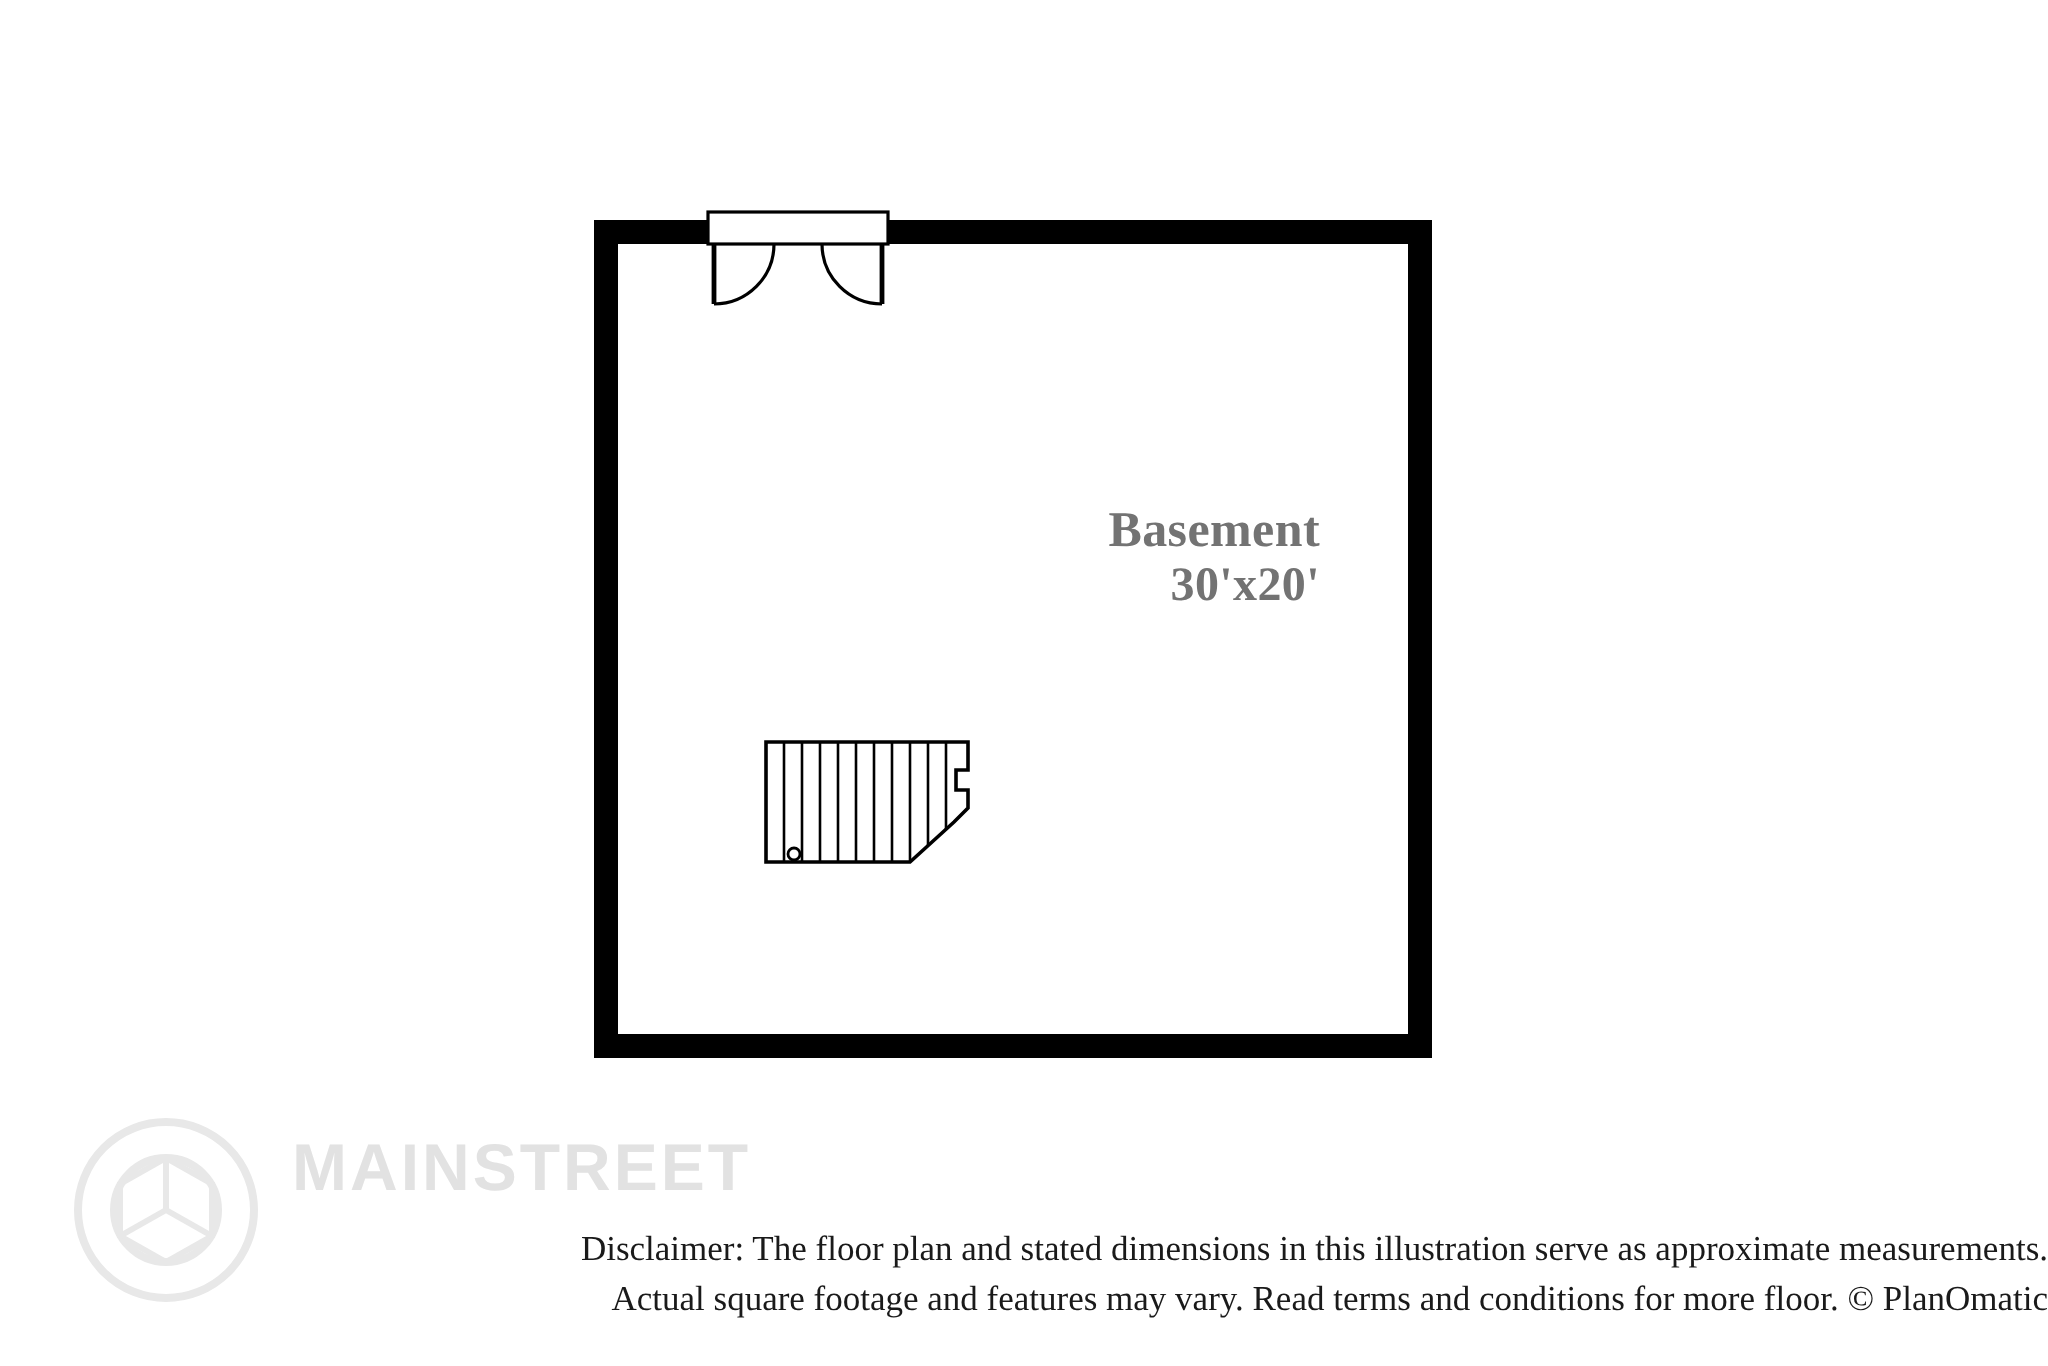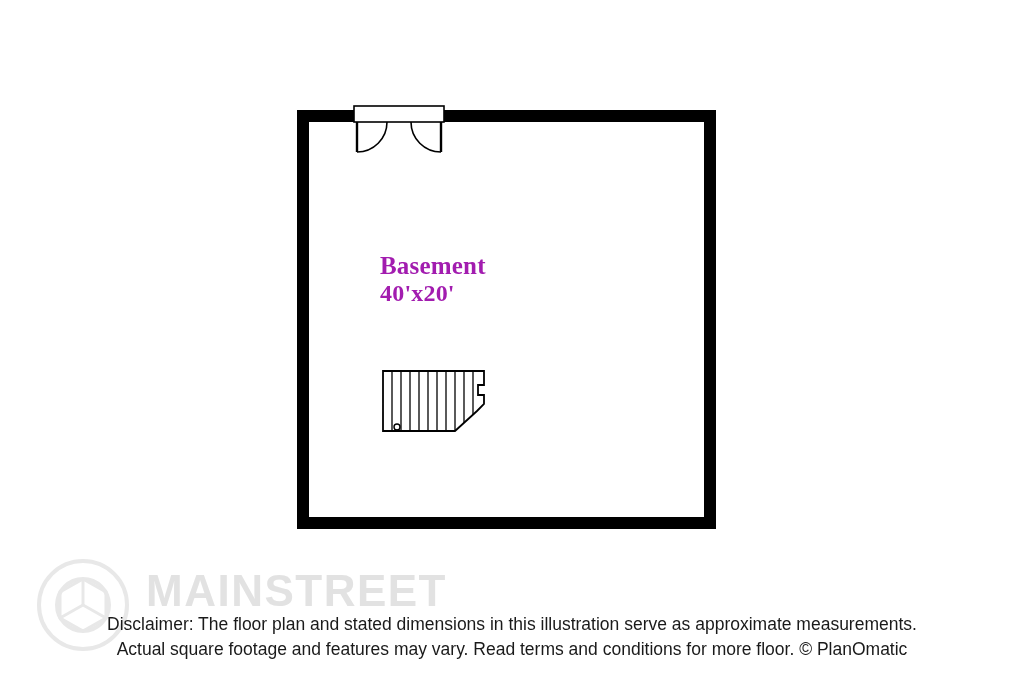--- a/index.html
+++ b/index.html
@@ -21,24 +21,24 @@
     position: absolute;
     left: 0;
     top: 0;
     width: 1024px;
     height: 683px;
   }
 
   
   .room-label {
     position: absolute;
-    text-align: left;
+    text-align: right;
     font-family: "Liberation Serif", serif;
     font-weight: bold;
-    color: #a21caf;
+    color: #737373;
     line-height: 1.12;
     white-space: nowrap;
   }
   #room-label-basement {
     left: 380px;
     top: 252px;
     width: 280px;
   }
   #room-label-basement .room-name {
     font-size: 25px;
@@ -60,39 +60,39 @@
     height: 105px;
     opacity: 1;
     pointer-events: none;
   }
   #watermark .wm-text {
     position: absolute;
     left: 118px;
     top: 10px;
     font-family: "Liberation Sans", sans-serif;
     font-weight: bold;
-    font-size: 44px;
+    font-size: 33px;
     letter-spacing: 1.5px;
     color: #e2e2e2;
     line-height: 1.18;
     white-space: nowrap;
   }
   #watermark .wm-text .wm-line2 {
     display: block;
     letter-spacing: 2.2px;
   }
 
   
   #disclaimer {
     position: absolute;
     left: 0;
     top: 612px;
     width: 1024px;
-    text-align: center;
-    font-family: Liberation Sans, sans-serif;
+    text-align: right;
+    font-family: Liberation Serif, serif;
     font-size: 17.5px;
     color: #1a1a1a;
     line-height: 1.45;
   }
   #disclaimer span { display: block; }
 </style>
 </head>
 <body>
 
 <svg id="floorplan" viewBox="0 0 1024 683" xmlns="http://www.w3.org/2000/svg">
@@ -139,21 +139,21 @@
       <line x1="464" y1="371" x2="464" y2="423"></line>
       <line x1="473" y1="371" x2="473" y2="415"></line>
     </g>
 
     <circle cx="397" cy="427" r="3" fill="#ffffff" stroke="#000000" stroke-width="1.4"></circle>
   </g>
 </svg>
 
 <div class="room-label" id="room-label-basement">
   <span class="room-name">Basement</span>
-  <span class="room-dims">40'x20'</span>
+  <span class="room-dims">30'x20'</span>
 </div>
 
 <div id="watermark">
   <svg width="110" height="105" viewBox="0 0 110 105" xmlns="http://www.w3.org/2000/svg">
     <circle cx="55" cy="50" r="44" fill="none" stroke="#e8e8e8" stroke-width="4"></circle>
     <circle cx="55" cy="50" r="26" fill="none" stroke="#e8e8e8" stroke-width="4"></circle>
     <path d="M 55 24 L 78 37 L 78 63 L 55 76 L 32 63 L 32 37 Z" fill="none" stroke="#e8e8e8" stroke-width="3"></path>
     <line x1="55" y1="24" x2="55" y2="50" stroke="#e8e8e8" stroke-width="3"></line>
     <line x1="78" y1="63" x2="55" y2="50" stroke="#e8e8e8" stroke-width="3"></line>
     <line x1="32" y1="63" x2="55" y2="50" stroke="#e8e8e8" stroke-width="3"></line>

